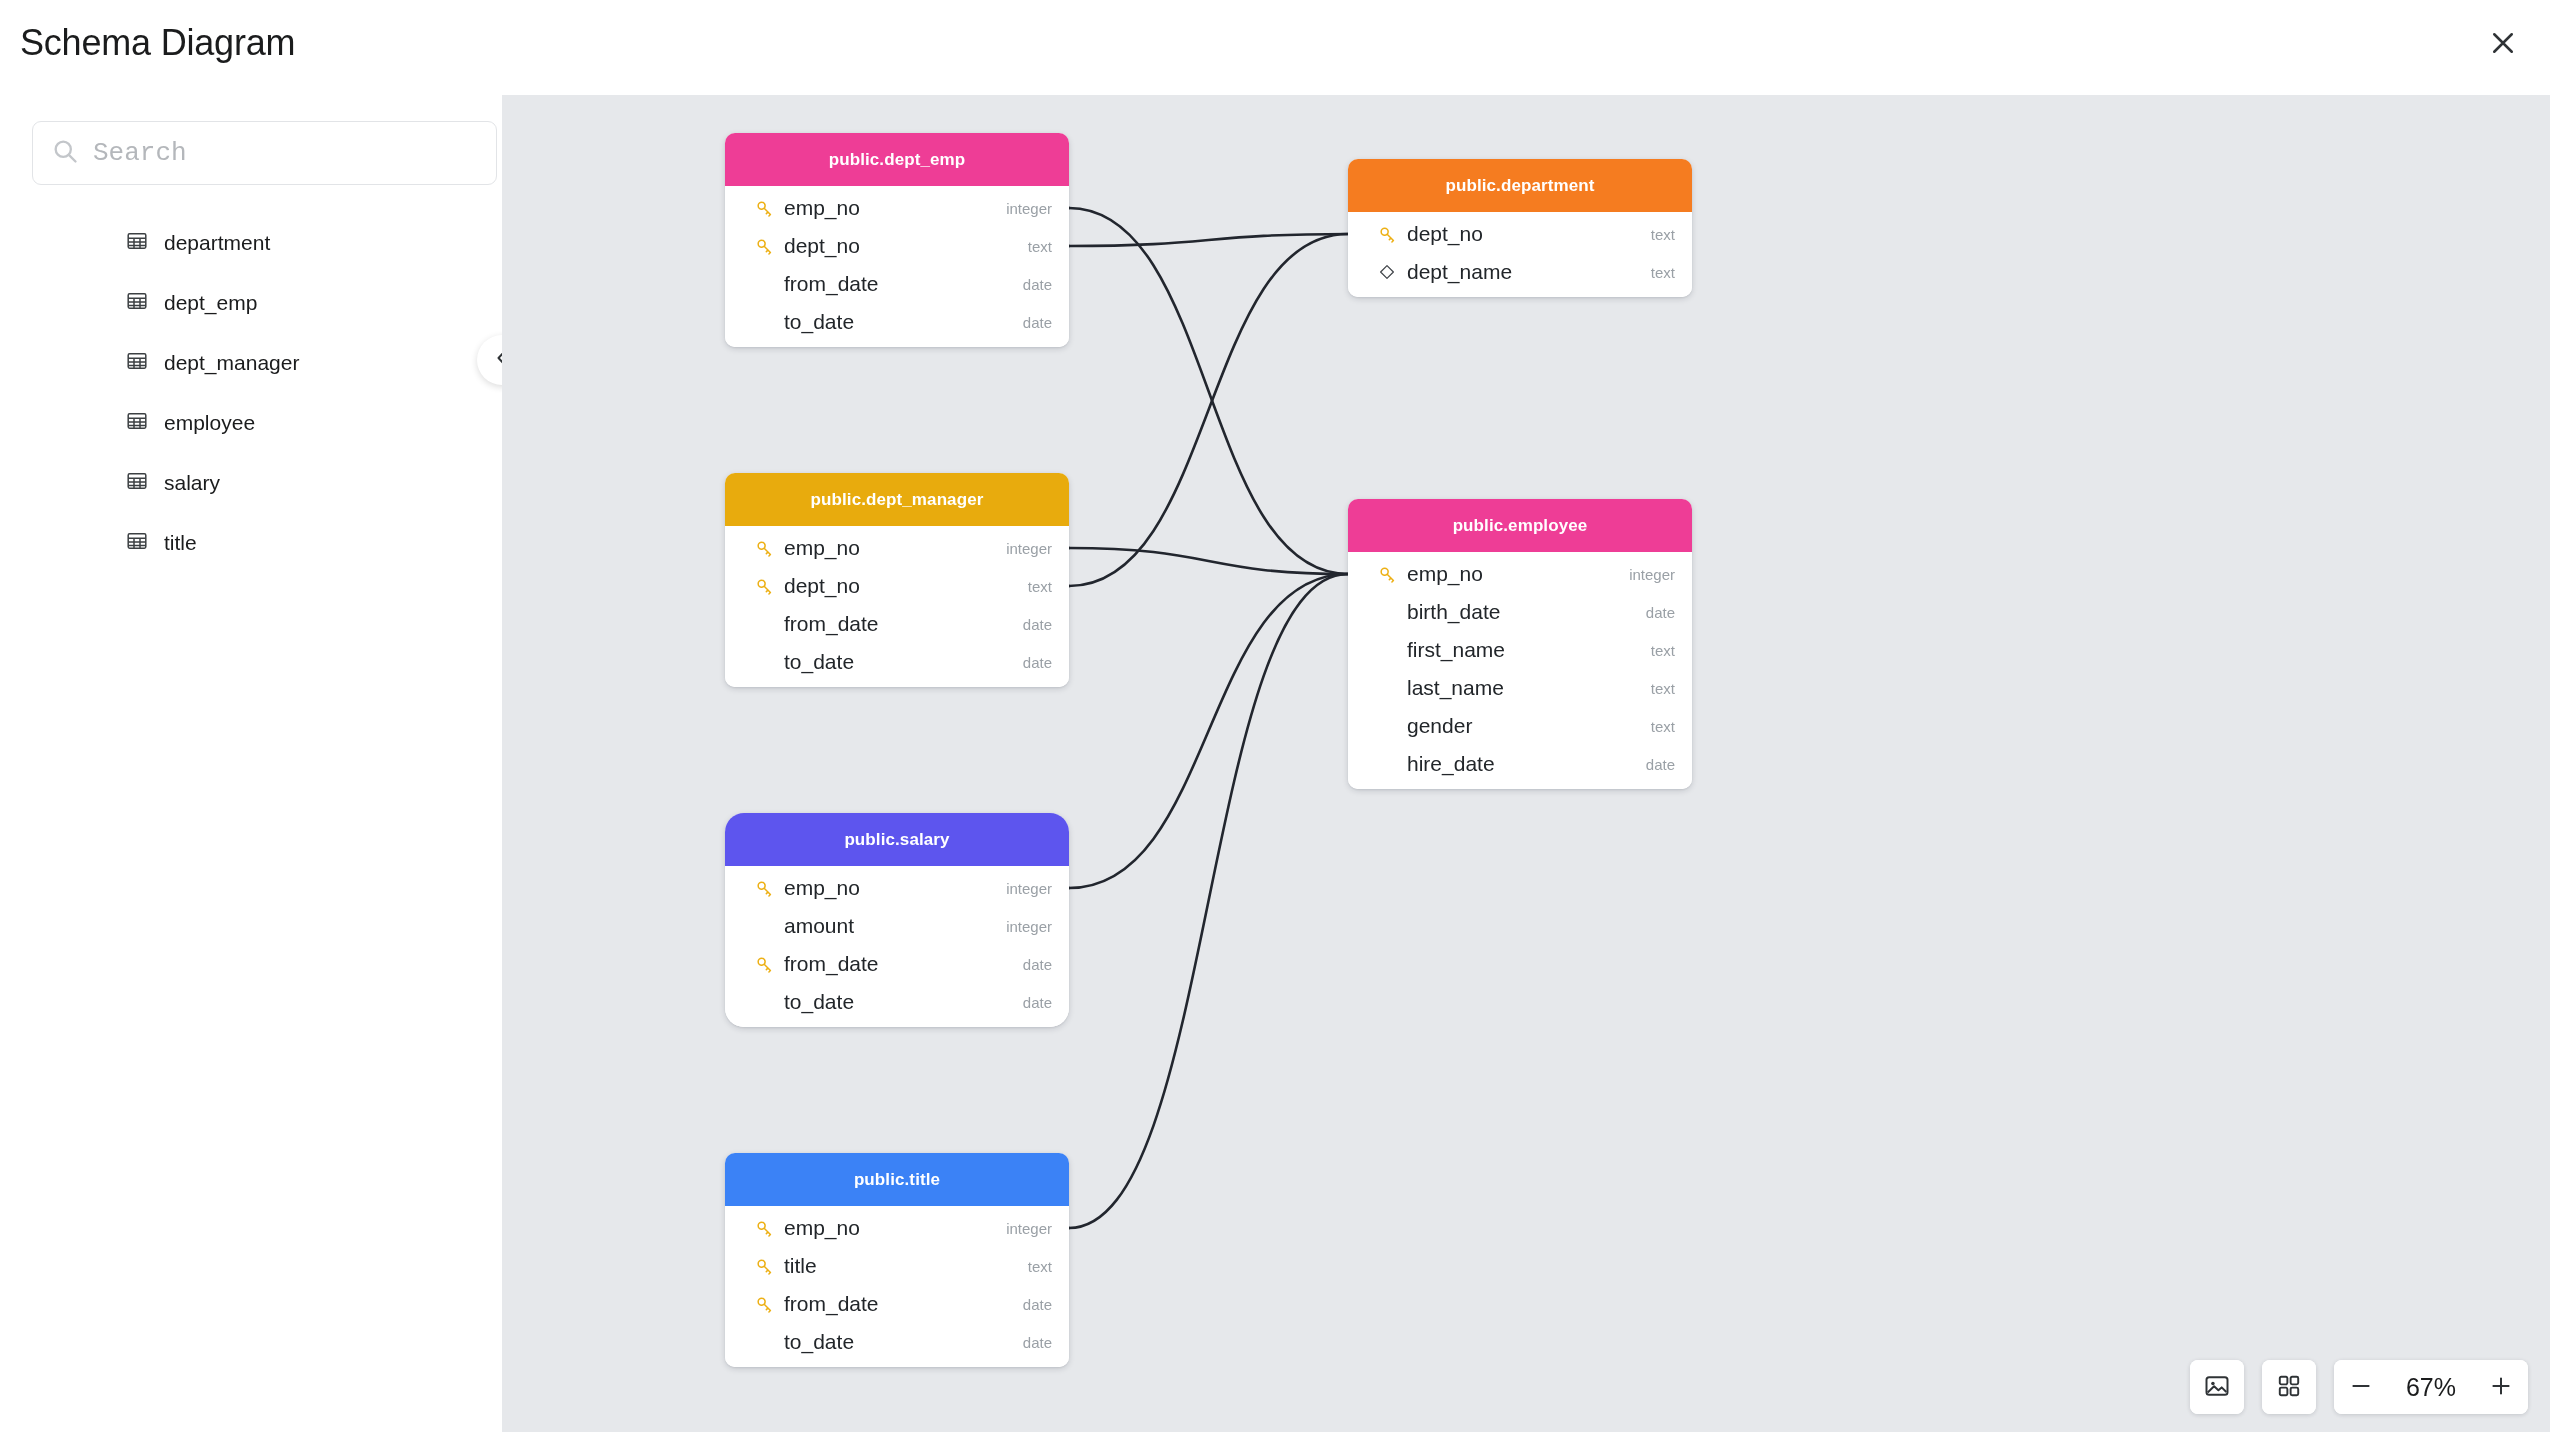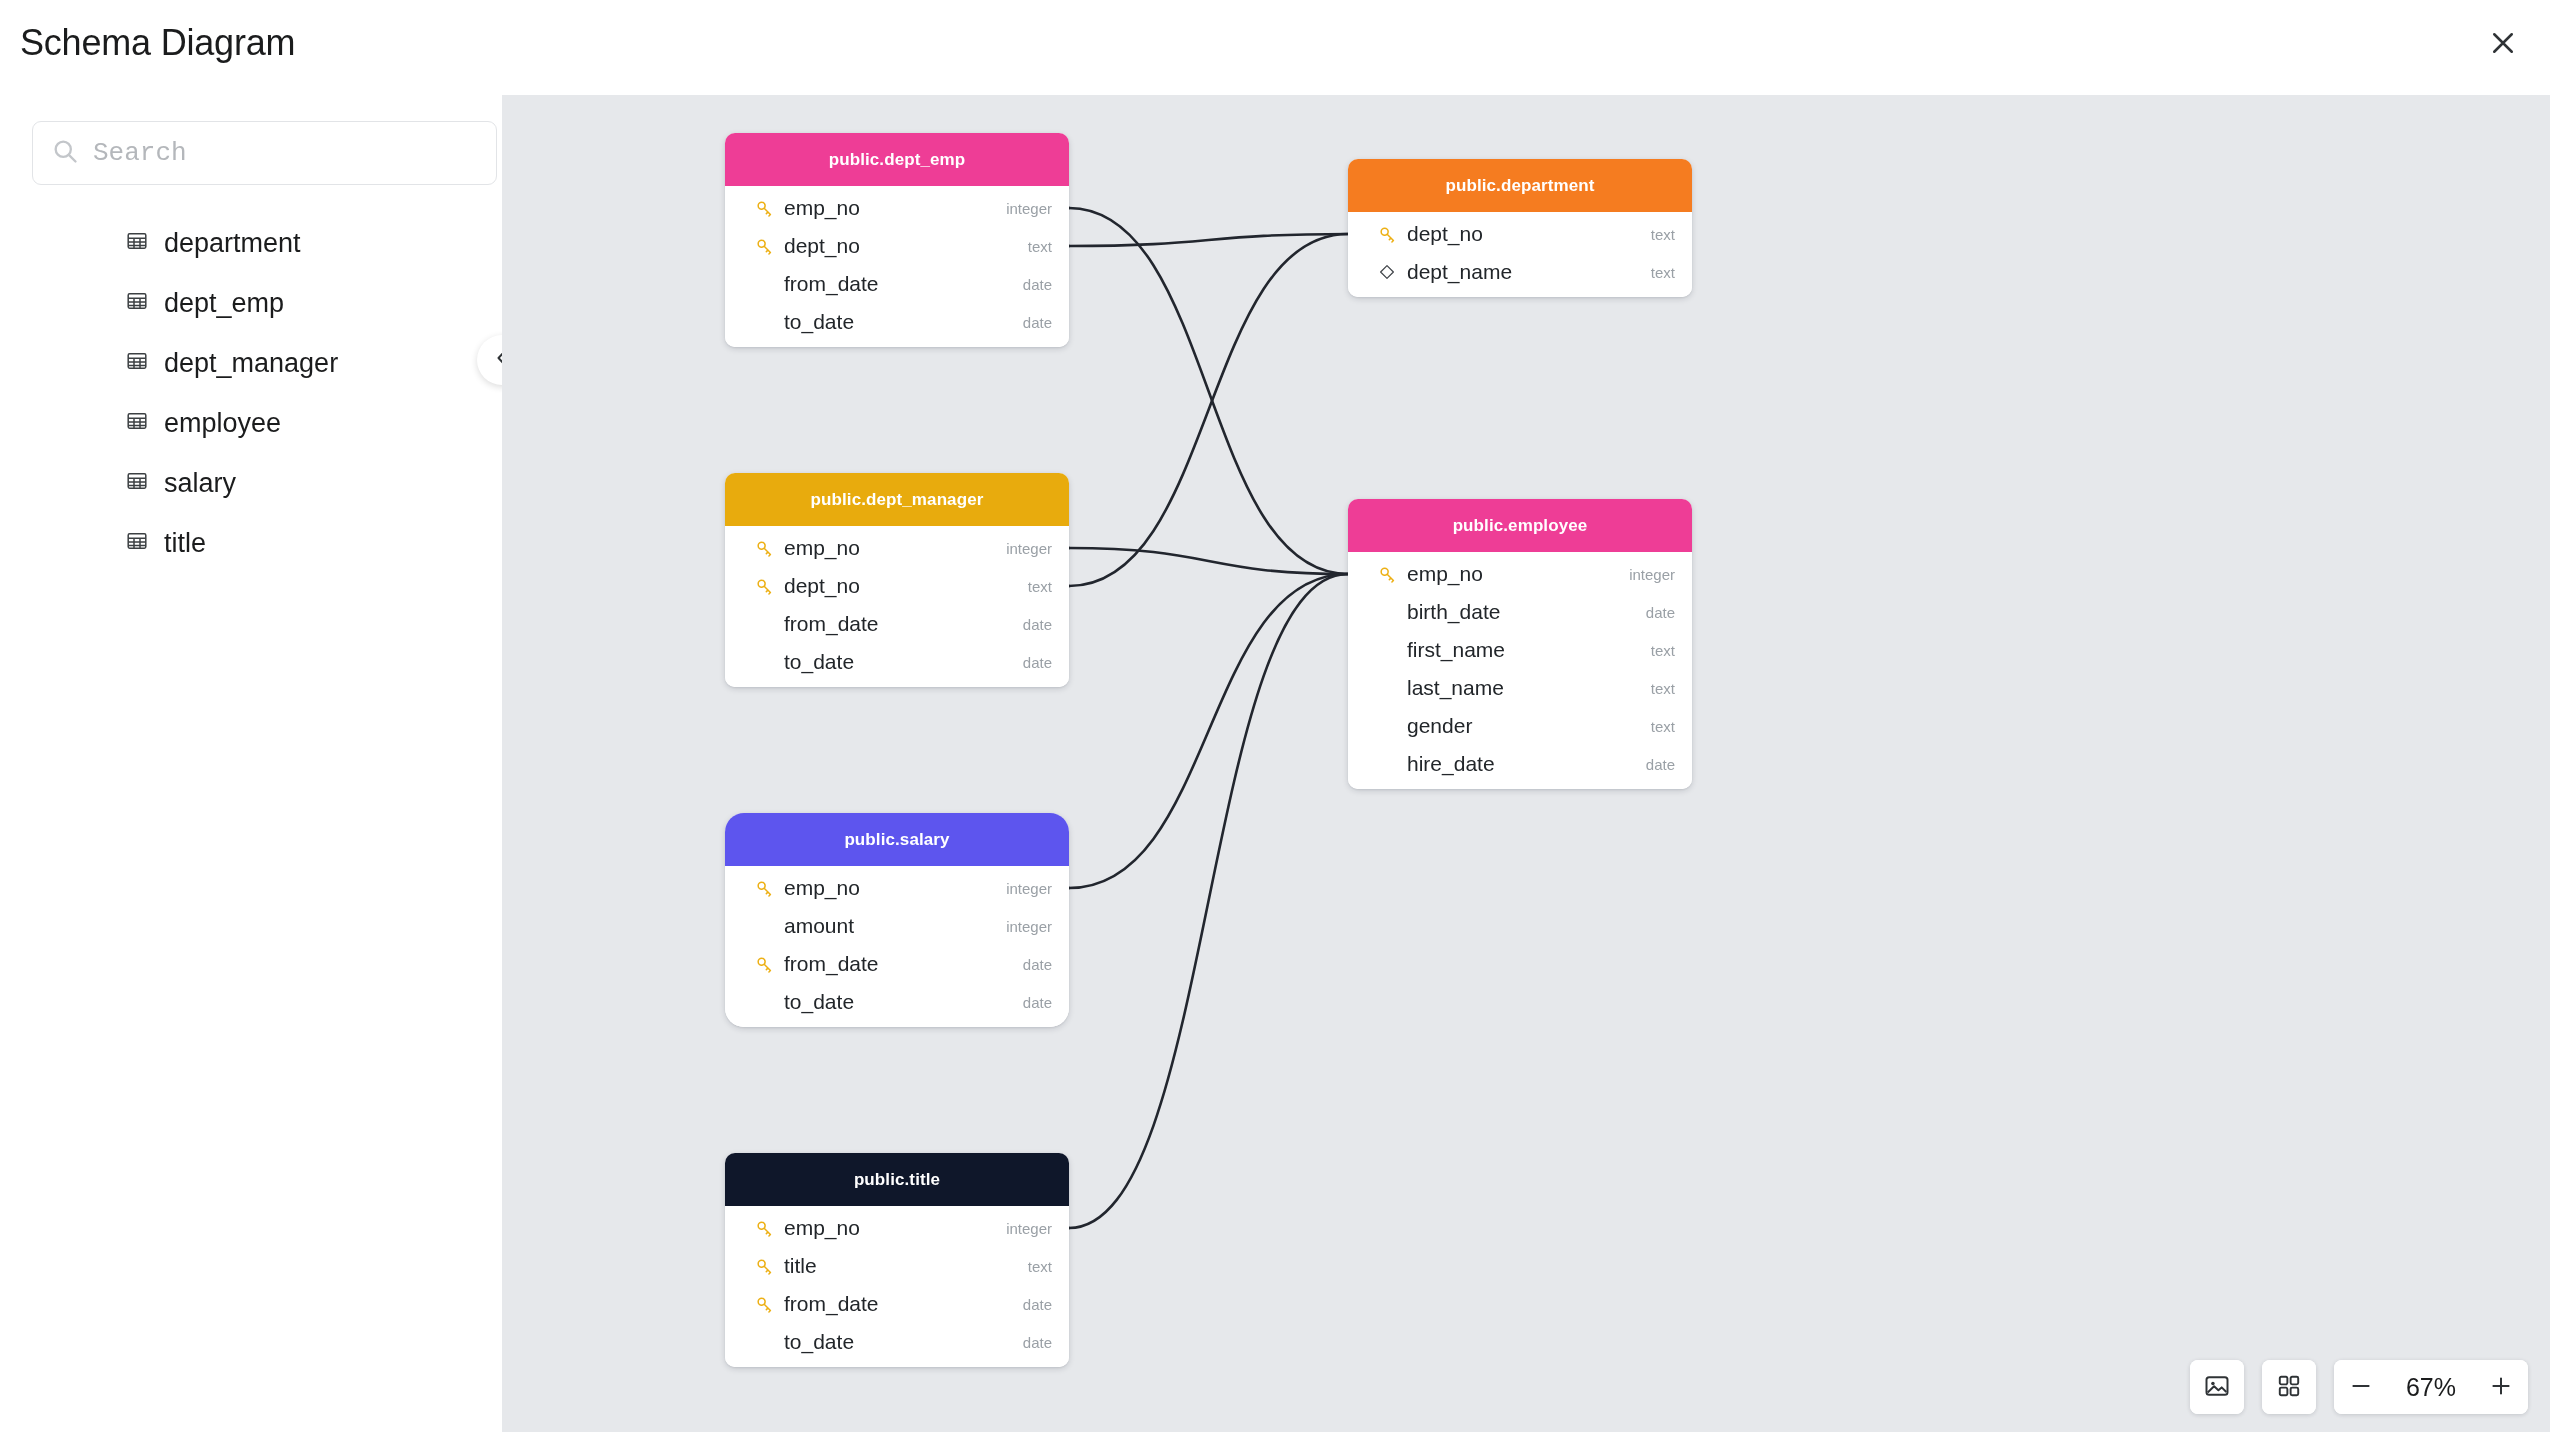--- a/index.html
+++ b/index.html
@@ -119,21 +119,21 @@
     font-size: 28px;
     color: #1b1c1d;
     font-weight: 400;
   }
   .schema-count {
     font-size: 28px;
     color: #72777d;
     margin-left: 8px;
   }
   .table-label {
-    font-size: 27px;
+    font-size: 21px;
     color: #1b1c1d;
     font-weight: 400;
   }
 
   
   #collapse-handle {
     position: absolute;
     left: 477px;
     top: 240px;
     width: 50px;
@@ -524,21 +524,21 @@
               <span class="field-type">date</span>
             </div>
             <div class="field-row">
               <span class="field-key"></span>
               <span class="field-name">to_date</span>
               <span class="field-type">date</span>
             </div>
           </div>
         </div>
         <div class="node" style="left: 222px; top: 1058px;">
-          <div class="node-header" style="background: #0f172a;">public.title</div>
+          <div class="node-header" style="background: #3b82f6;">public.title</div>
           <div class="node-body">
             <div class="field-row">
               <span class="field-key">
                 <svg width="19" height="19" viewBox="0 0 24 24" fill="none" stroke="#edb015" stroke-width="1.9" stroke-linecap="round" stroke-linejoin="round">
                   <circle cx="8.4" cy="8.4" r="4.4"></circle>
                   <path d="M11.6 11.6 L19.5 19.5 M16.4 16.4 L14.3 18.5 M19.5 19.5 L17.6 21.4"></path>
                 </svg>
               </span>
               <span class="field-name">emp_no</span>
               <span class="field-type">integer</span>

